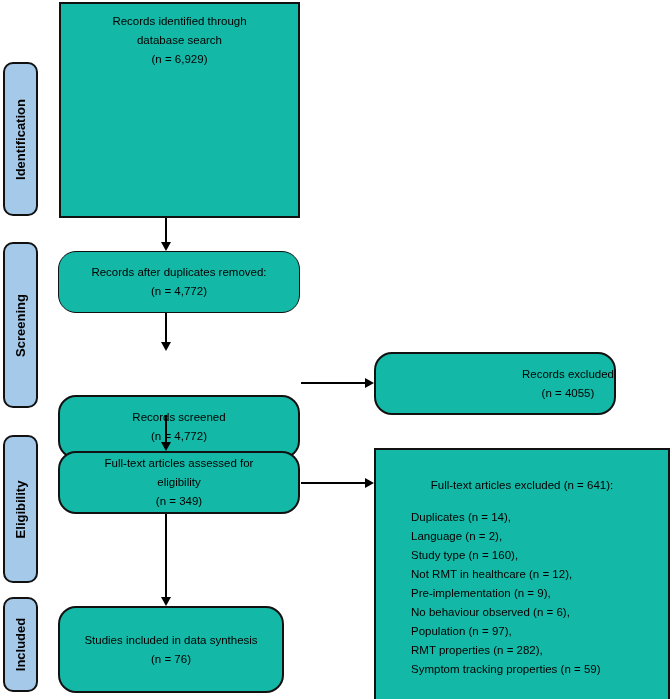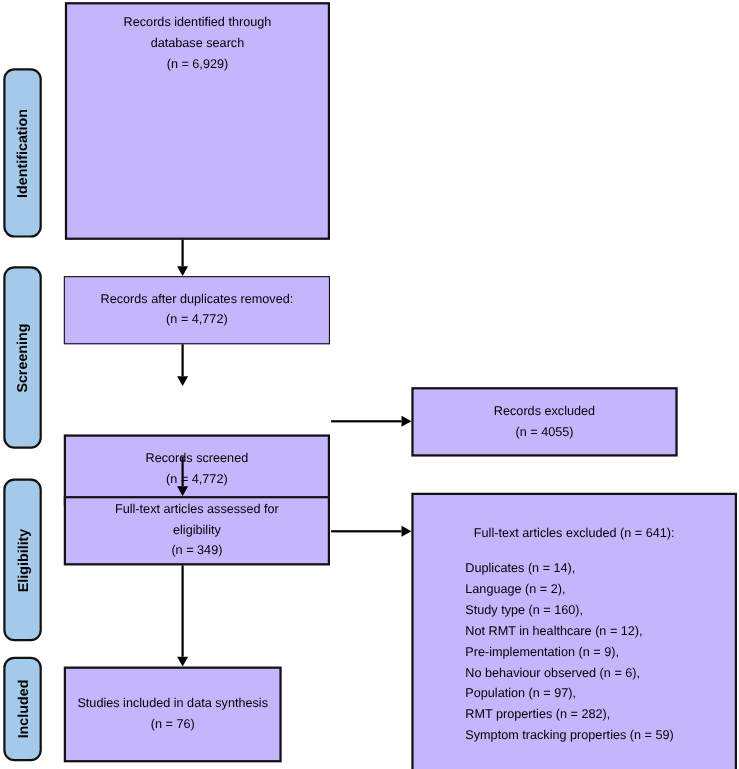--- a/index.html
+++ b/index.html
@@ -24,31 +24,32 @@
   }
   .stage span {
     transform: rotate(-90deg);
     white-space: nowrap;
     font-weight: bold;
     font-size: 13px;
     color: #000;
   }
   .box {
     position: absolute;
-    background: #c4b5fd;
+    background: #14b8a6;
     border: 2px solid #111;
     font-size: 11.5px;
     line-height: 19px;
   }
   .center {
     display: flex;
     flex-direction: column;
     align-items: center;
     justify-content: center;
     text-align: center;
+    border-radius: 18px;
   }
   .pre { white-space: pre-line; }
   .vline { position: absolute; width: 2px; background: #000; }
   .hline { position: absolute; height: 1.5px; background: #000; }
   .head-down {
     position: absolute; width: 0; height: 0;
     border-left: 5px solid transparent;
     border-right: 5px solid transparent;
     border-top: 9px solid #000;
   }
@@ -86,45 +87,45 @@
   <div class="box center" style="left:58px; top:251px; width:242px; height:62px; border-width:1.5px;">
     <div class="pre">Records after duplicates removed:
 (n = 4,772)</div>
   </div>
 
   <div class="box center" style="left:58px; top:351px; width:242px; height:64px;margin-top:44px;">
     <div class="pre">Records screened
 (n = 4,772)</div>
   </div>
 
-  <div class="box center" style="left:374px; top:352px; width:242px; height:63px;">
+  <div class="box center" style="left:374px; top:352px; width:242px; height:63px;align-items:flex-end;">
     <div class="pre">Records excluded
 (n = 4055)</div>
   </div>
 
   <div class="box center" style="left:58px; top:451px; width:242px; height:63px;">
     <div class="pre">Full-text articles assessed for
 eligibility
 (n = 349)</div>
   </div>
 
   <div class="box" style="left:374px; top:448px; width:296px; height:276px; padding-top:26px;">
     <div style="text-align:center;">Full-text articles excluded (n = 641):</div>
-    <div class="pre" style="margin-top:13px; padding-left:47px; text-align:left;">Duplicates (n = 14),
+    <div class="pre" style="margin-top:13px; padding-left:35px; text-align:left;">Duplicates (n = 14),
 Language (n = 2),
 Study type (n = 160),
 Not RMT in healthcare (n = 12),
 Pre-implementation (n = 9),
 No behaviour observed (n = 6),
 Population (n = 97),
 RMT properties (n = 282),
 Symptom tracking properties (n = 59)</div>
   </div>
 
-  <div class="box center" style="left:58px; top:606px; width:198px; height:87px;">
+  <div class="box center" style="left:58px; top:606px; width:226px; height:87px;">
     <div class="pre">Studies included in data synthesis
 (n = 76)</div>
   </div>
 
   <div>
     <div class="vline" style="left:165px; top:218px; height:24px;"></div>
     <div class="head-down" style="left:161px; top:242px;"></div>
   </div>
 
   <div>

